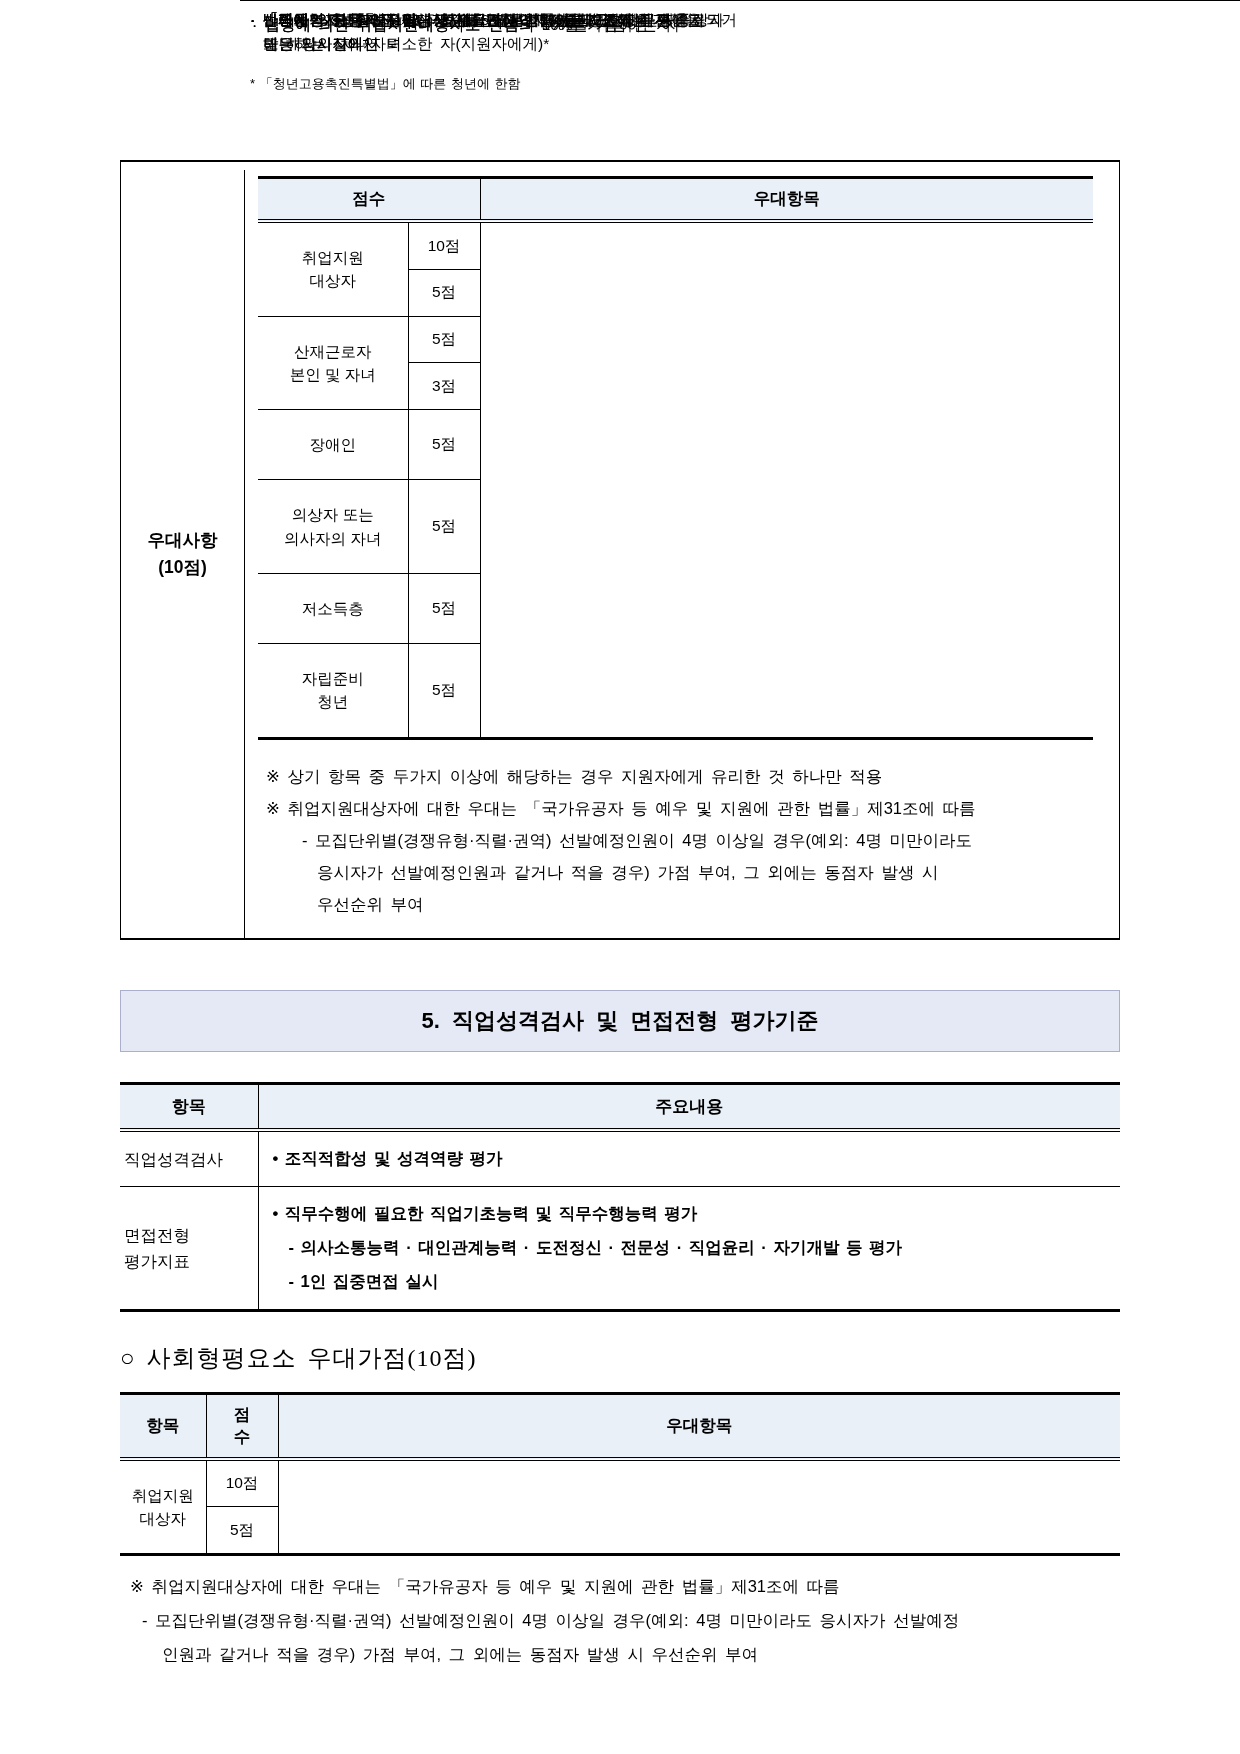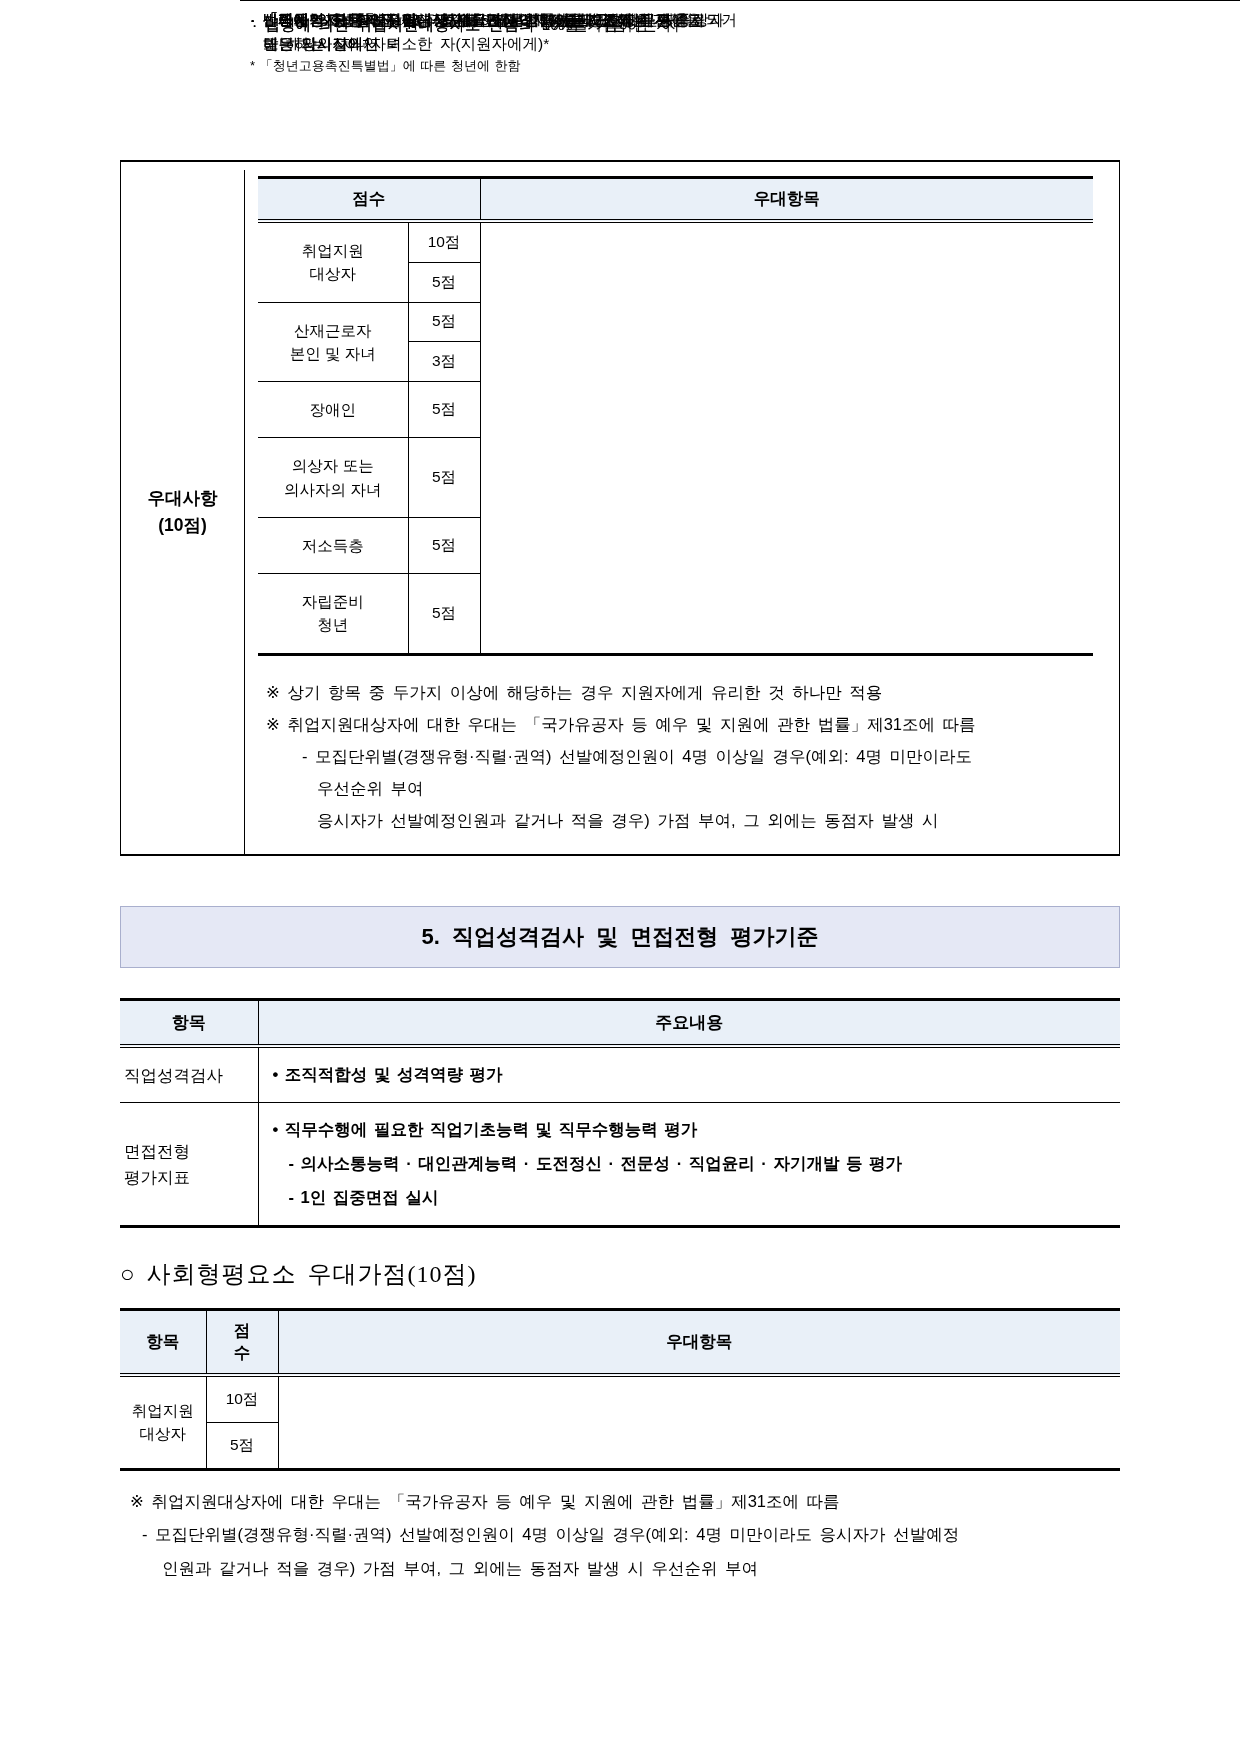--- a/index.html
+++ b/index.html
@@ -25,25 +25,25 @@
 
   
   table.tbl { border-collapse:collapse; width:100%; border-top:3px solid #000; border-bottom:3px solid #000; }
   .tbl th {
     background:var(--table-header-bg,#e9f0f8);
     font-size:16.5px; font-weight:700; padding:9px 20px;
     border-bottom:4px double #000; text-align:center;
   }
   .tbl th.v-r, .tbl td.v-r { border-right:1px solid #000; }
   .tbl td { border-top:1px solid #000; vertical-align:middle; font-size:15.5px; }
-  .tbl td.cat { text-align:center; white-space:pre-line; line-height:1.5; padding:16px 4px; }
+  .tbl td.cat { text-align:center; white-space:pre-line; line-height:1.5; padding:23px 4px; }
   .tbl td.score { text-align:center; padding:6px 4px; }
   .tbl td.content { padding:7px 10px; line-height:1.55; word-spacing:3px; }
   .content .cline.cont { padding-left:13px; }
-  .footnote-line { font-size:13px; margin-top:0; word-spacing:1px; }
+  .footnote-line { font-size:13px; margin-top:18px; word-spacing:1px; }
 
   
   .pref-notes { margin-top:20px; font-size:16.5px; line-height:1.95; word-spacing:3px; }
   .pref-notes .note-x { padding-left:8px; }
   .pref-notes .note-dash { padding-left:44px; }
   .pref-notes .note-cont { padding-left:59px; }
 
   
   .section-box {
     margin-top:50px;
@@ -169,22 +169,22 @@
               <div class="footnote-line">* 「청년고용촉진특별법」에 따른 청년에 한함</div>
             </td>
           </tr>
         </tbody>
       </table>
 
       <div class="pref-notes">
         <div class="note-x">※ 상기 항목 중 두가지 이상에 해당하는 경우 지원자에게 유리한 것 하나만 적용</div>
         <div class="note-x">※ 취업지원대상자에 대한 우대는 「국가유공자 등 예우 및 지원에 관한 법률」제31조에 따름</div>
         <div class="note-dash">- 모집단위별(경쟁유형·직렬·권역) 선발예정인원이 4명 이상일 경우(예외: 4명 미만이라도</div>
+        <div class="note-cont">응시자가 선발예정인원과 같거나 적을 경우) 가점 부여, 그 외에는 동점자 발생 시</div>
         <div class="note-cont">우선순위 부여</div>
-        <div class="note-cont">응시자가 선발예정인원과 같거나 적을 경우) 가점 부여, 그 외에는 동점자 발생 시</div>
       </div>
     </div>
   </section>
 
   <div class="section-box">5. 직업성격검사 및 면접전형 평가기준</div>
 
   <table class="tbl t2">
     <colgroup>
         <col style="width:138px">
         <col>

